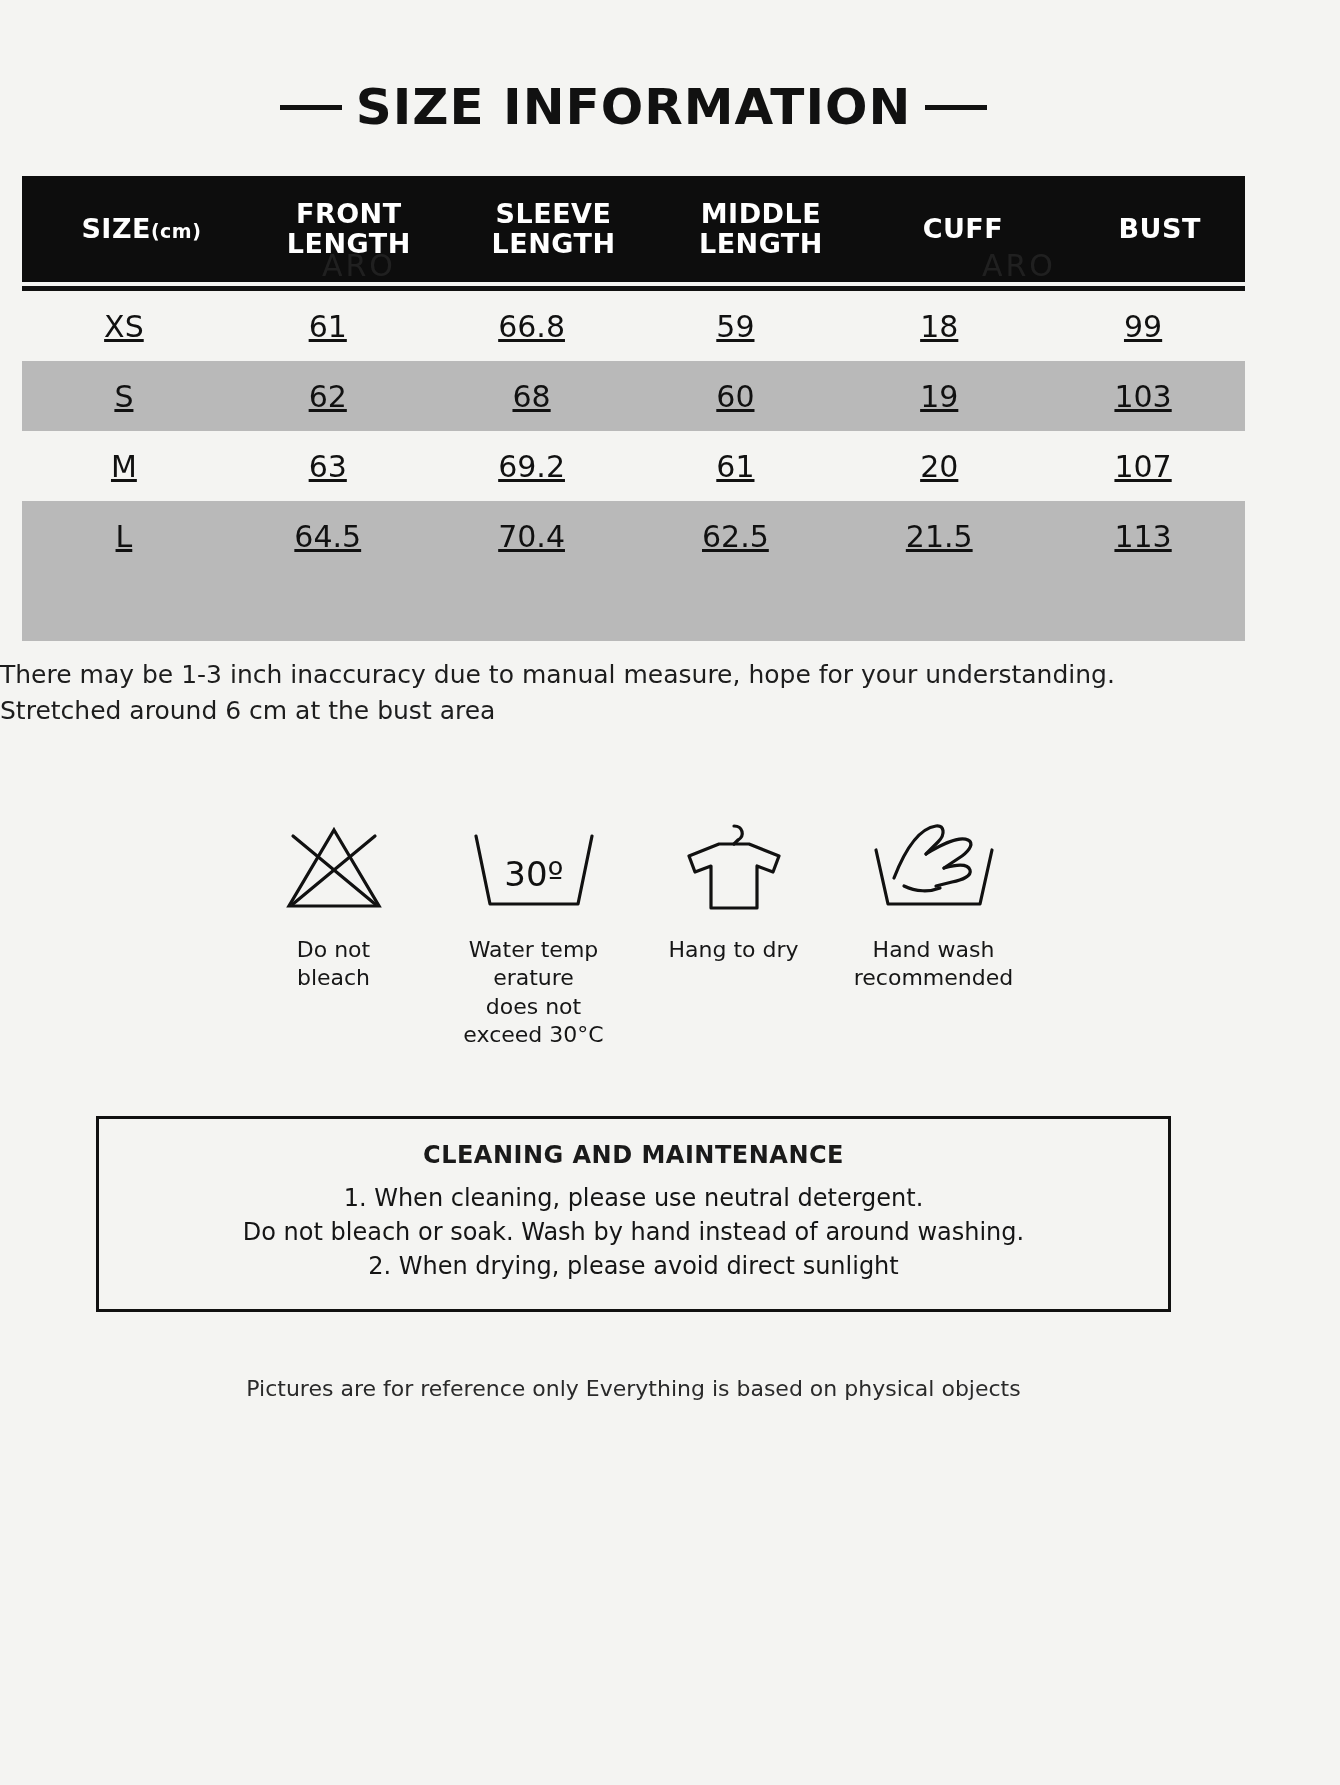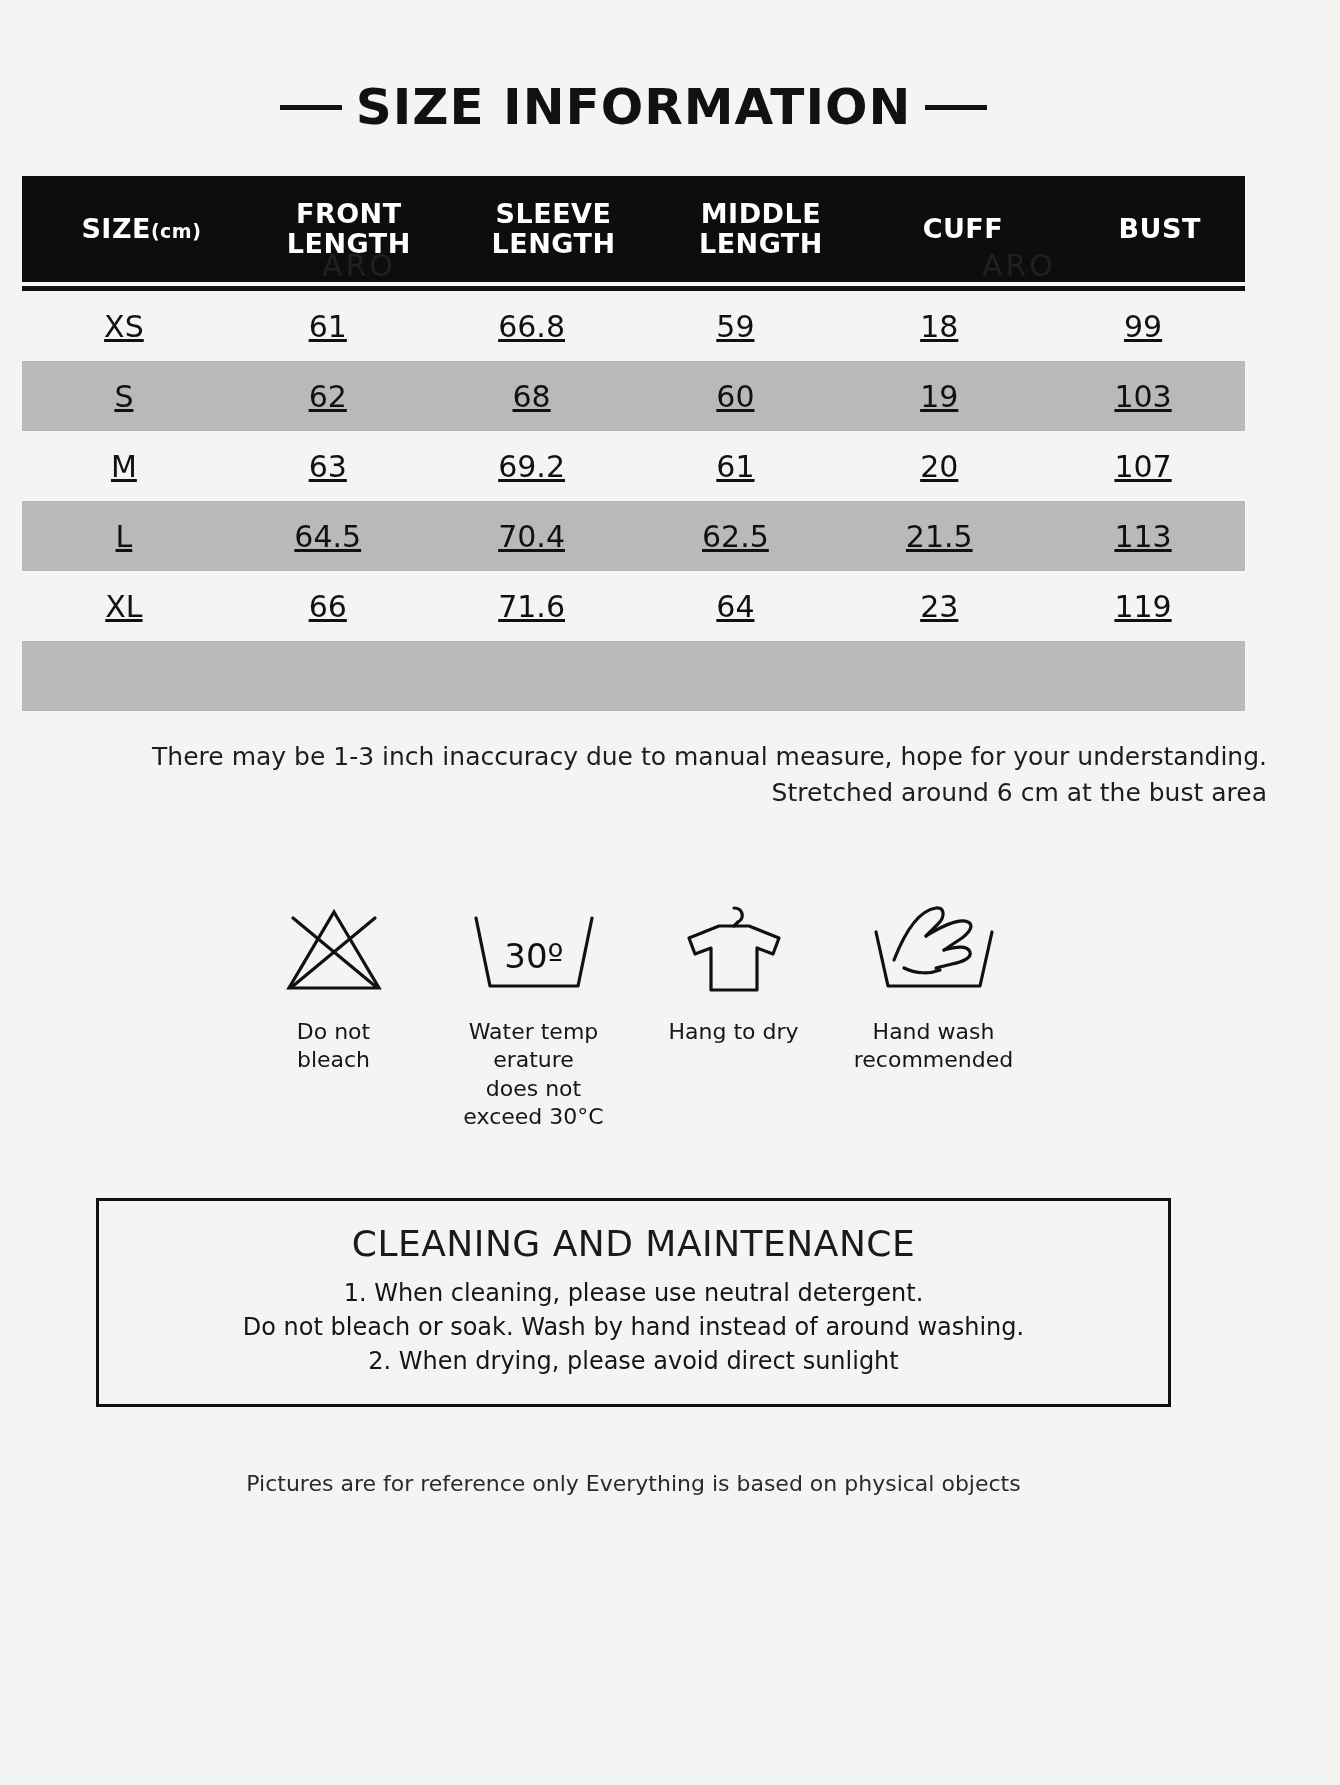--- a/index.html
+++ b/index.html
@@ -105,22 +105,22 @@
     color: rgba(255,255,255,0.22);
     letter-spacing: 3px;
     pointer-events: none;
     user-select: none;
   }
   .wm.w1 { left: 300px; top: 72px; color: rgba(120,120,120,0.18); }
   .wm.w2 { left: 960px; top: 72px; color: rgba(120,120,120,0.18); }
 
   
   .notes {
-    margin-top: 28px;
-    text-align: right;
+    margin-top: 16px;
+    text-align: left;
     font-size: 25px;
     color: #1d1d1d;
     line-height: 1.45;
   }
 
   
   .care-row {
     margin-top: 90px;
     display: flex;
     justify-content: center;
@@ -146,22 +146,22 @@
   
   .clean-box {
     margin: 66px auto 0 auto;
     width: 1075px;
     border: 3px solid #111;
     box-sizing: border-box;
     padding: 22px 20px 26px 20px;
     text-align: center;
   }
   .clean-title {
-    font-size: 36px;
-    font-weight: 400;
+    font-size: 24px;
+    font-weight: 700;
     letter-spacing: 0.5px;
     margin-bottom: 12px;
   }
   .clean-line {
     font-size: 24px;
     line-height: 1.42;
     color: #151515;
   }
 
   
@@ -246,28 +246,20 @@
           <td class="col-5">107</td>
         </tr>
         <tr class="row-alt">
           <td class="col-size">L</td>
           <td class="col-1">64.5</td>
           <td class="col-2">70.4</td>
           <td class="col-3">62.5</td>
           <td class="col-4">21.5</td>
           <td class="col-5">113</td>
         </tr>
-        <tr class="row-plain">
-          <td class="col-size">XL</td>
-          <td class="col-1">66</td>
-          <td class="col-2">71.6</td>
-          <td class="col-3">64</td>
-          <td class="col-4">23</td>
-          <td class="col-5">119</td>
-        </tr>
         <tr class="spacer-row">
           <td colspan="6"></td>
         </tr>
       </tbody>
     </table>
   </div>
 
   <div class="notes">
     <div>There may be 1-3 inch inaccuracy due to manual measure, hope for your understanding.</div>
     <div>Stretched around 6 cm at the bust area</div>

